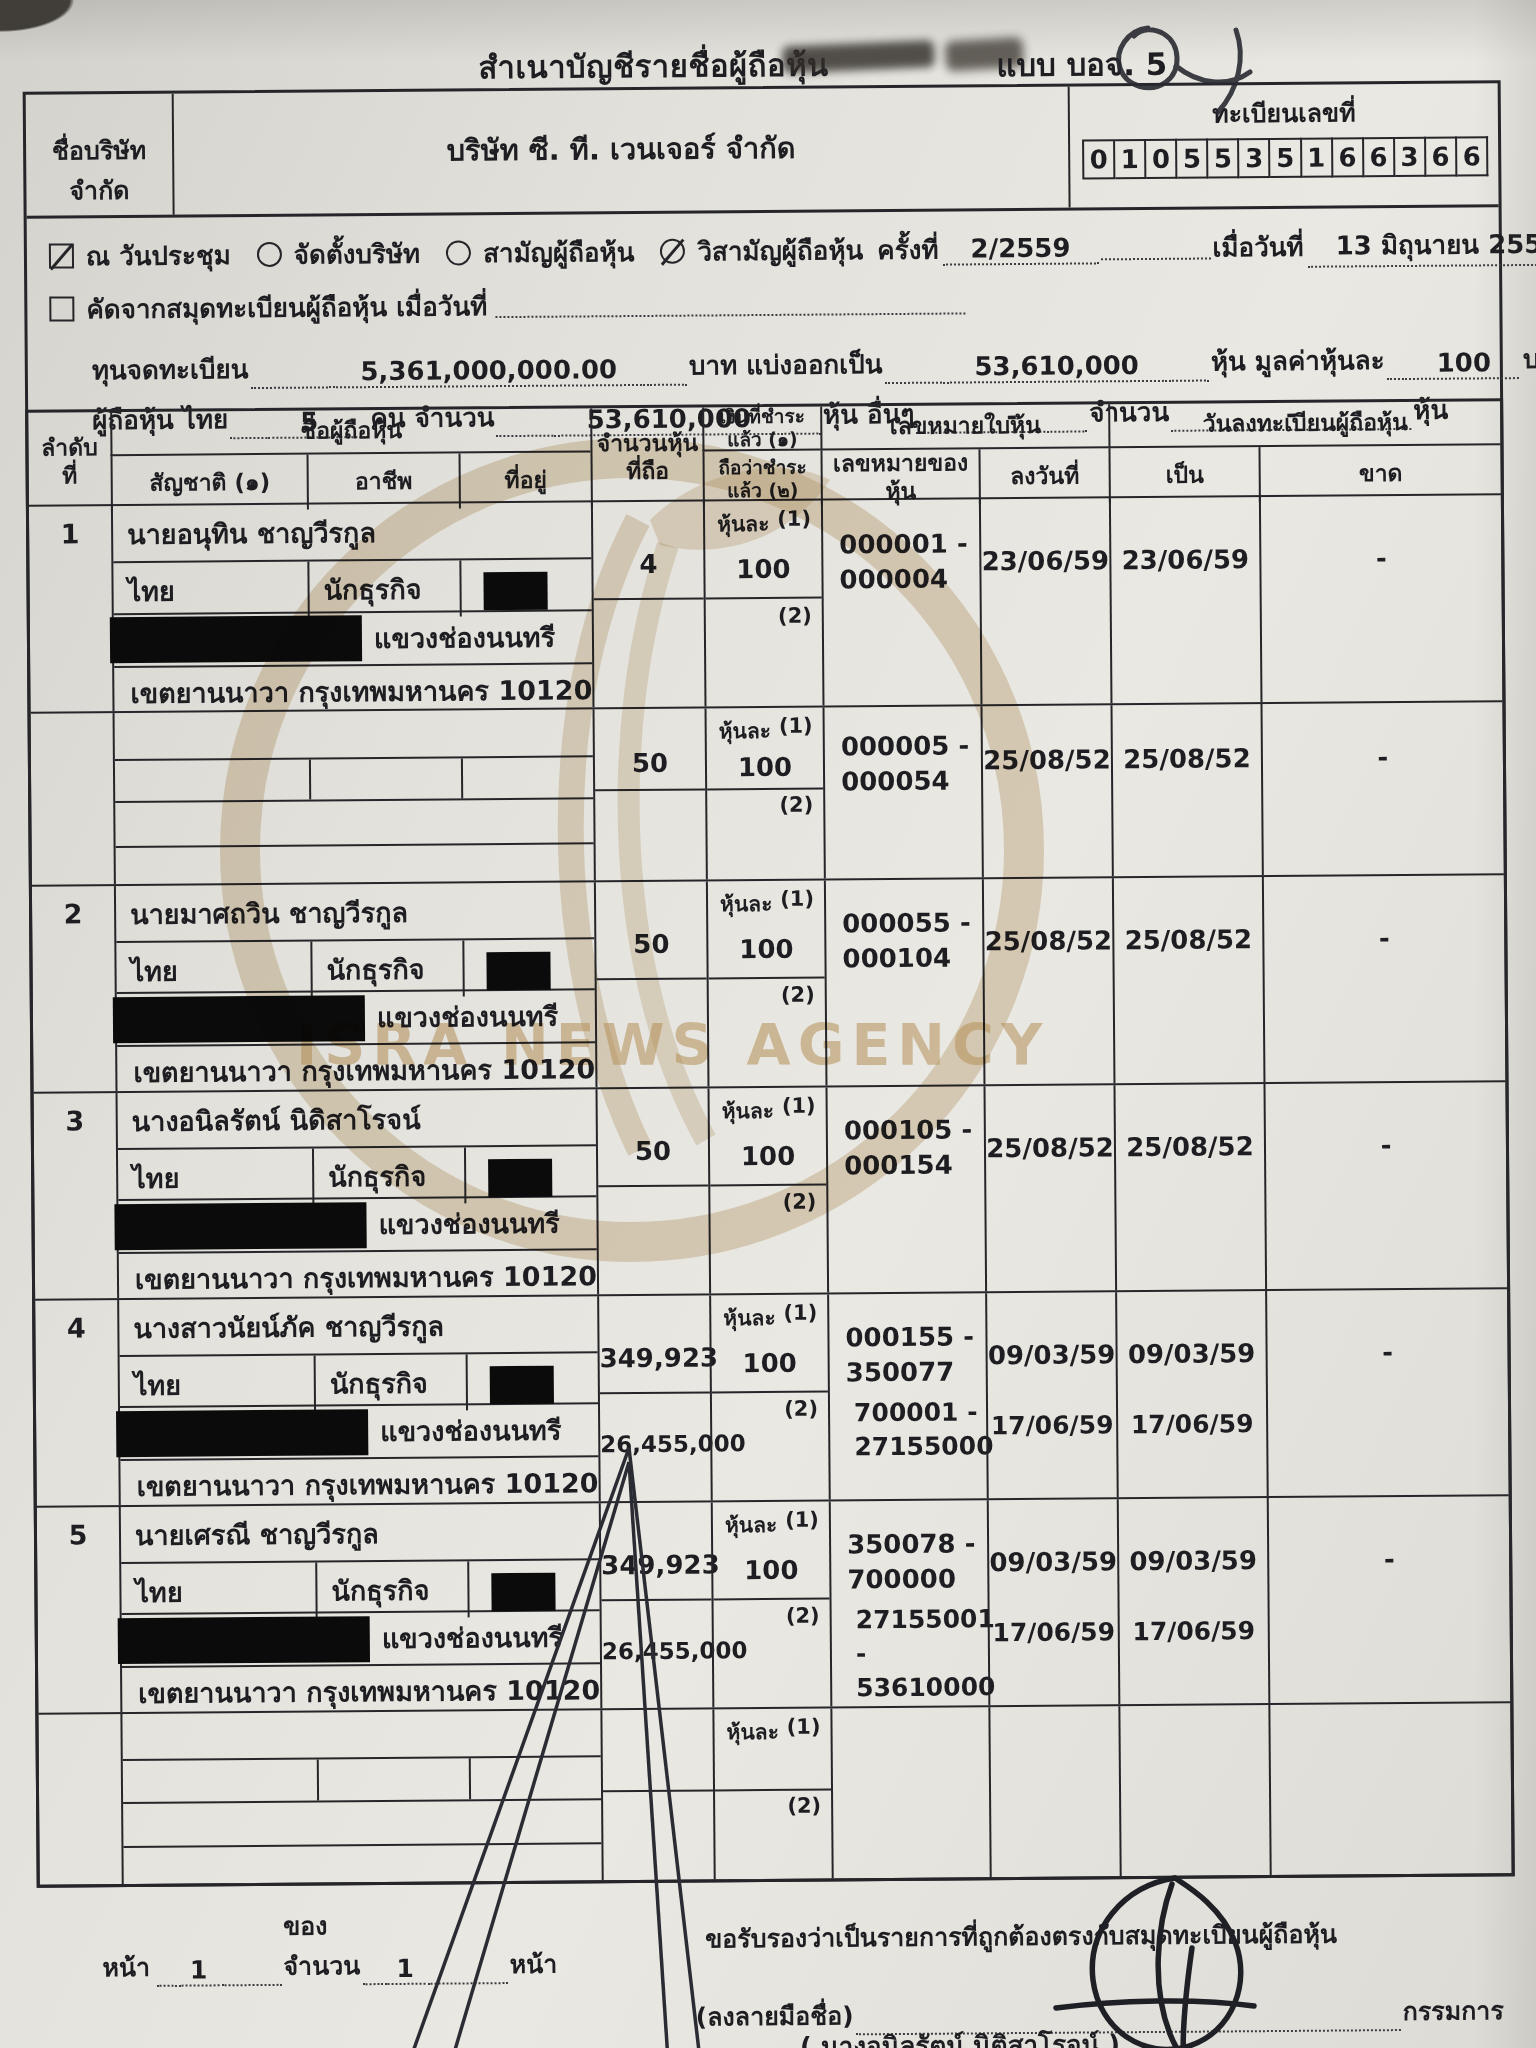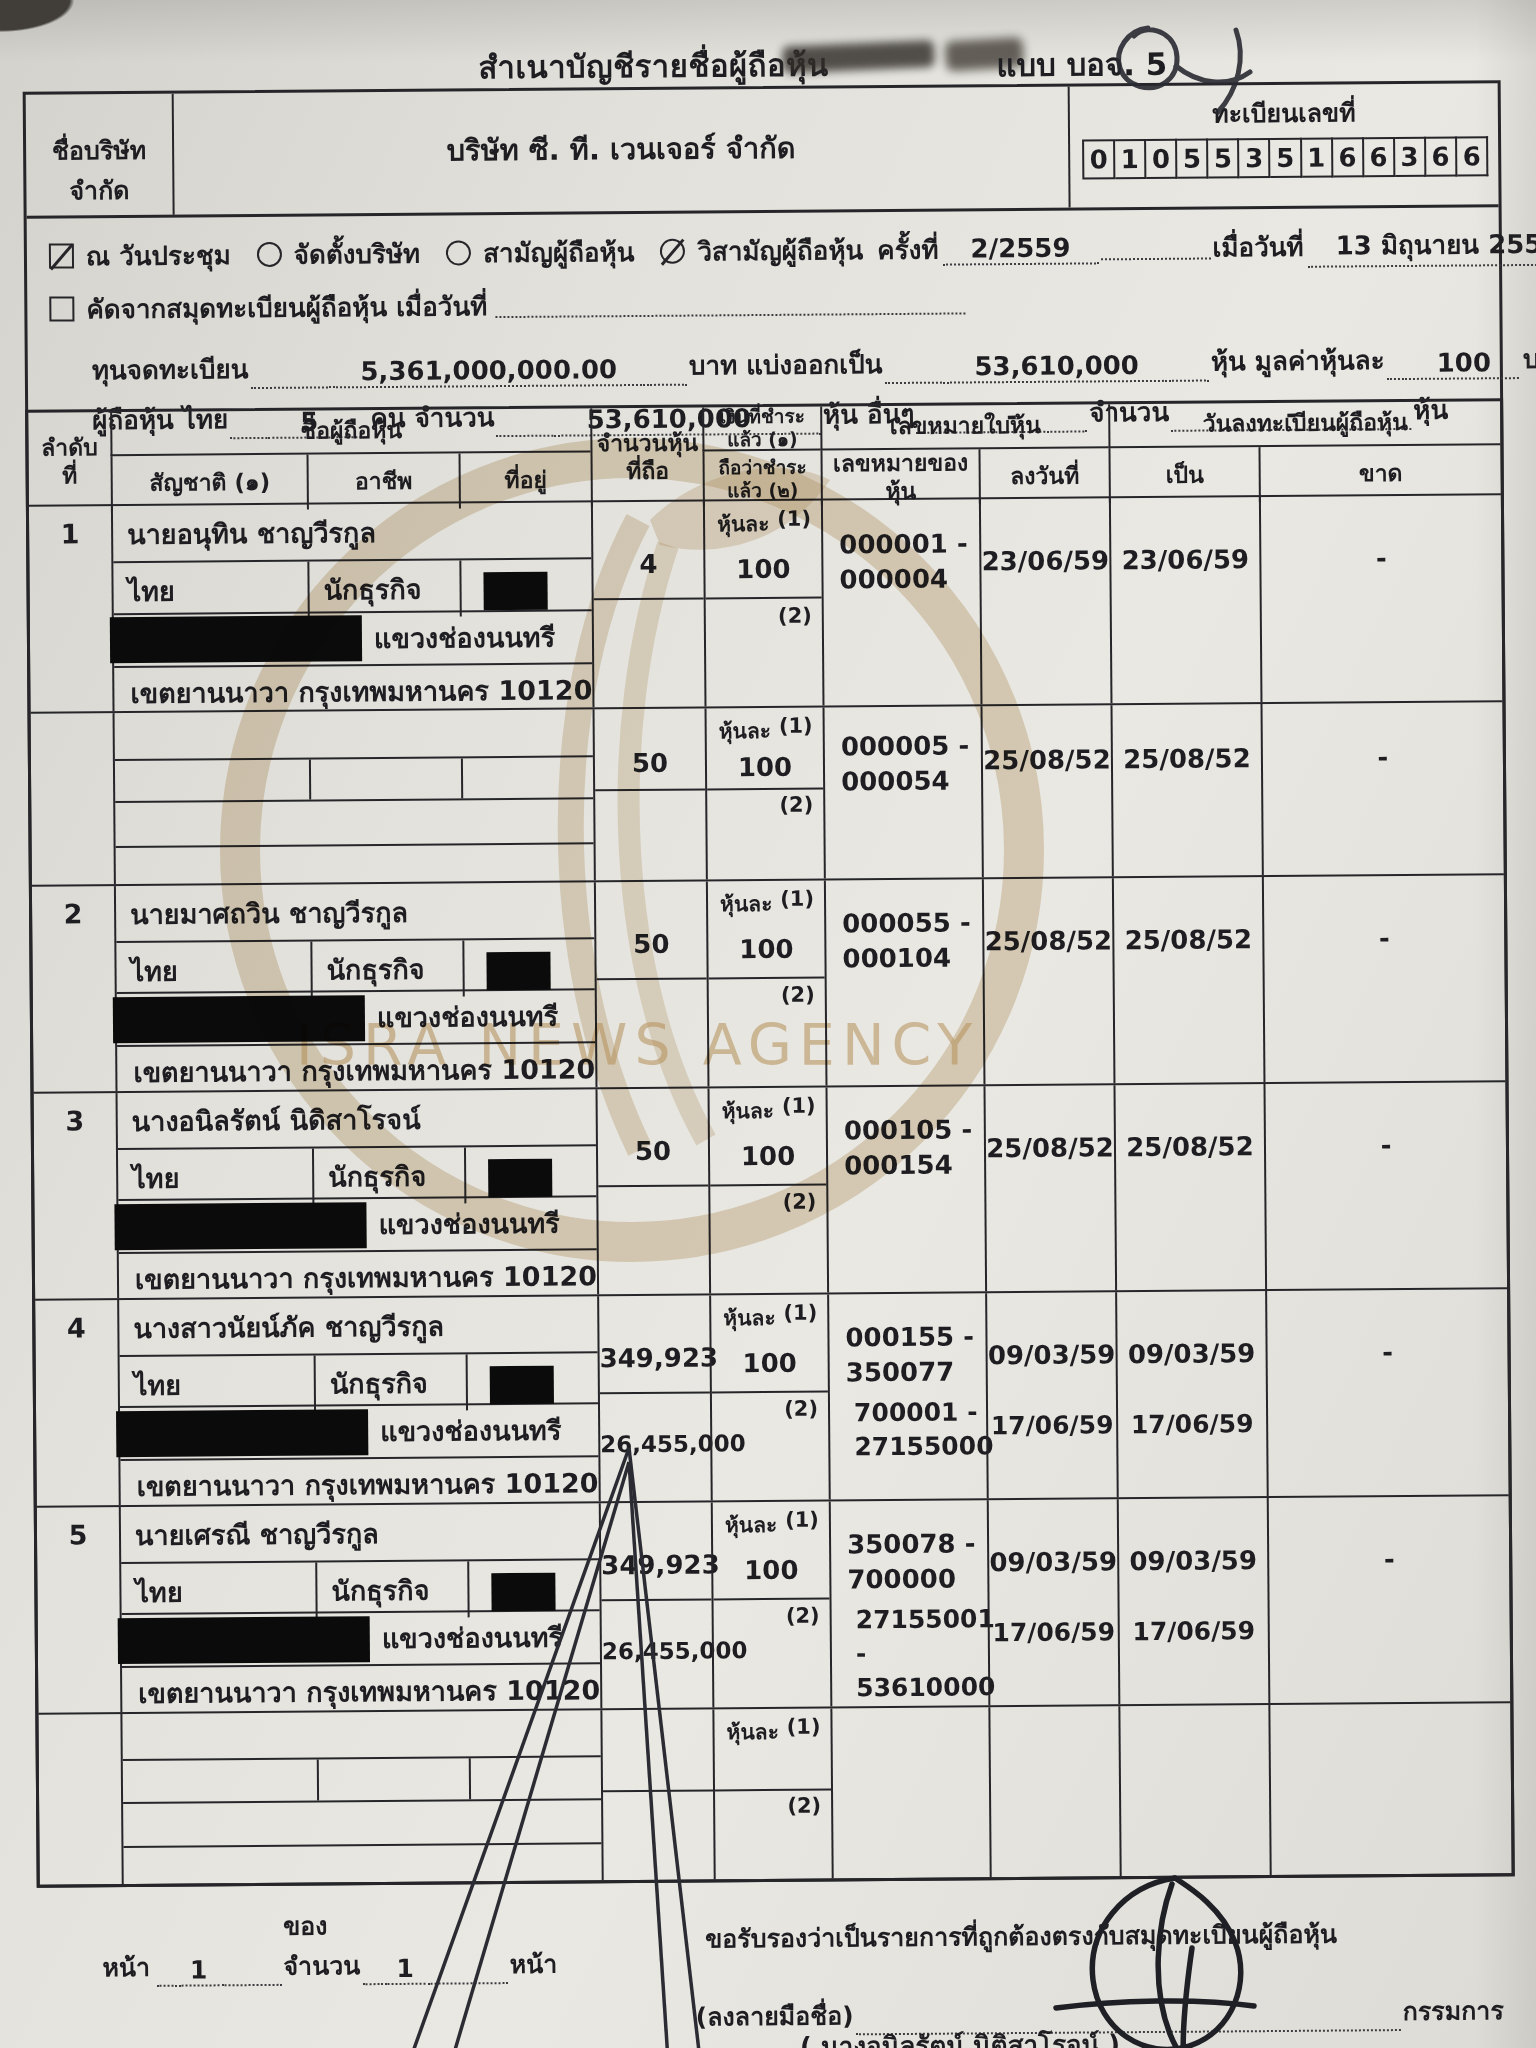--- a/index.html
+++ b/index.html
@@ -88,21 +88,21 @@
   .cell-paid .v1{top:26%;}
   .pn2{position:absolute;top:50%;right:10px;font-size:21px;font-weight:600;}
   
   .pageline{left:95px;top:1902px;width:372px;display:flex;align-items:flex-end;font-size:25px;font-weight:600;}
   .certify{left:698px;top:1918px;font-size:25px;font-weight:600;}
   .signline{left:688px;top:1996px;width:808px;display:flex;align-items:flex-end;font-size:25px;font-weight:600;}
   .signer{left:792px;top:2026px;font-size:26px;font-weight:600;}
   
   .wm{position:absolute;inset:0;pointer-events:none;mix-blend-mode:multiply;z-index:6;}
   .wm-l1{position:absolute;left:215px;top:905px;font-size:98px;font-weight:700;color:rgba(198,158,98,.48);letter-spacing:2px;}
-  .wm-l2{position:absolute;left:296px;top:1012px;font-size:57px;font-weight:400;color:rgba(198,158,98,.55);letter-spacing:7px;}
+  .wm-l2{position:absolute;left:296px;top:1012px;font-size:57px;font-weight:700;color:rgba(198,158,98,.55);letter-spacing:7px;}
   .ink{position:absolute;inset:0;pointer-events:none;z-index:8;}
 </style>
 </head>
 <body>
 
 <div class="paper">
   <div class="corner-dark"></div>
 
   <div class="tilt">
 

